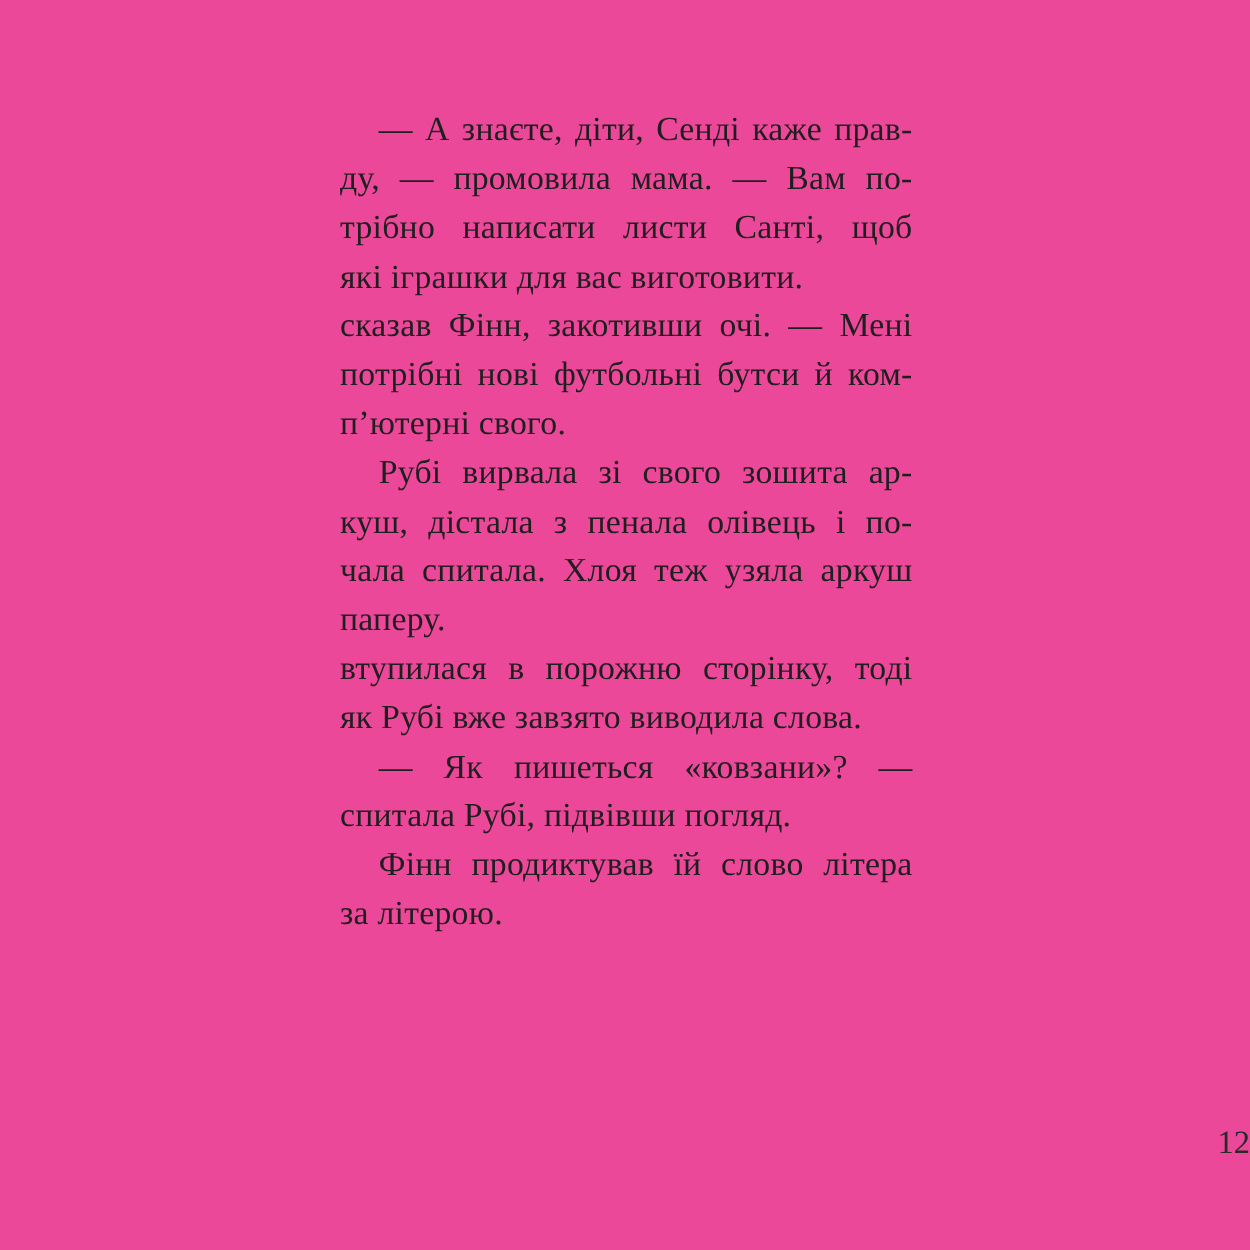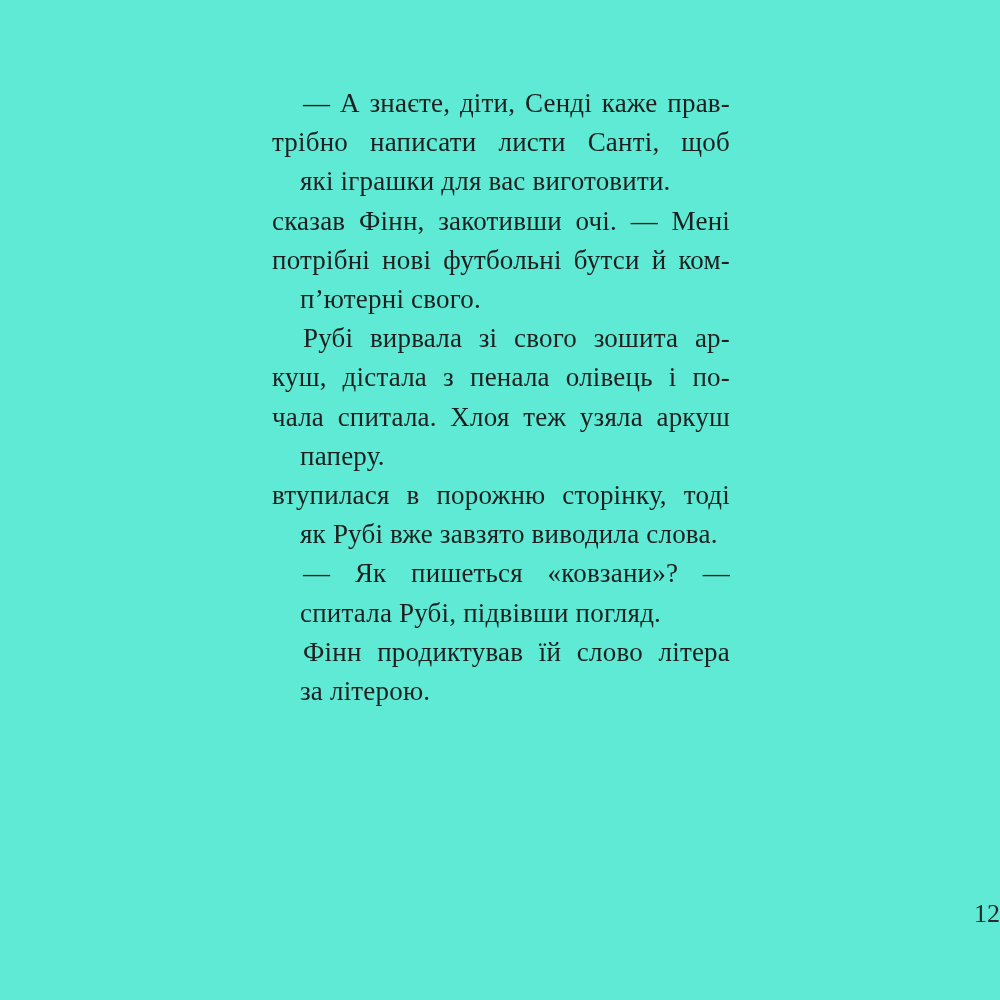--- a/index.html
+++ b/index.html
@@ -4,21 +4,21 @@
 <style>
   html, body {
     margin: 0;
     padding: 0;
     background: #ffffff;
   }
   .canvas {
     position: relative;
     width: 1000px;
     height: 1000px;
-    background: #5eead4;
+    background: #ec4899;
     overflow: hidden;
     font-family: "Liberation Serif", "DejaVu Serif", serif;
     color: #1f1f1f;
   }
   .text-block {
     position: absolute;
     left: 272px;
     top: 84px;
     width: 458px;
     font-size: 27px;
@@ -30,39 +30,39 @@
     white-space: nowrap;
     text-align: justify;
     text-align-last: justify;
   }
   .line.first {
     text-indent: 31px;
   }
   .line.last {
     text-align-last: left;
     white-space: normal;
-    margin-left: 28px;
   }
   .folio {
     position: absolute;
     left: 0;
     top: 898px;
     width: 1000px;
     text-align: right;
     font-size: 26px;
     line-height: 32px;
     color: #2a2a2a;
   }
 </style>
 </head>
 <body>
 
 <div class="canvas">
   <div class="text-block" id="text-block">
       <div class="line first">— А знаєте, діти, Сенді каже прав-</div>
+      <div class="line">ду, — промовила мама. — Вам по-</div>
       <div class="line">трібно написати листи Санті, щоб</div>
       <div class="line last">які іграшки для вас виготовити.</div>
       <div class="line">сказав Фінн, закотивши очі. — Мені</div>
       <div class="line">потрібні нові футбольні бутси й ком-</div>
       <div class="line last">п’ютерні свого.</div>
       <div class="line first">Рубі вирвала зі свого зошита ар-</div>
       <div class="line">куш, дістала з пенала олівець і по-</div>
       <div class="line">чала спитала. Хлоя теж узяла аркуш</div>
       <div class="line last">паперу.</div>
       <div class="line">втупилася в порожню сторінку, тоді</div>

